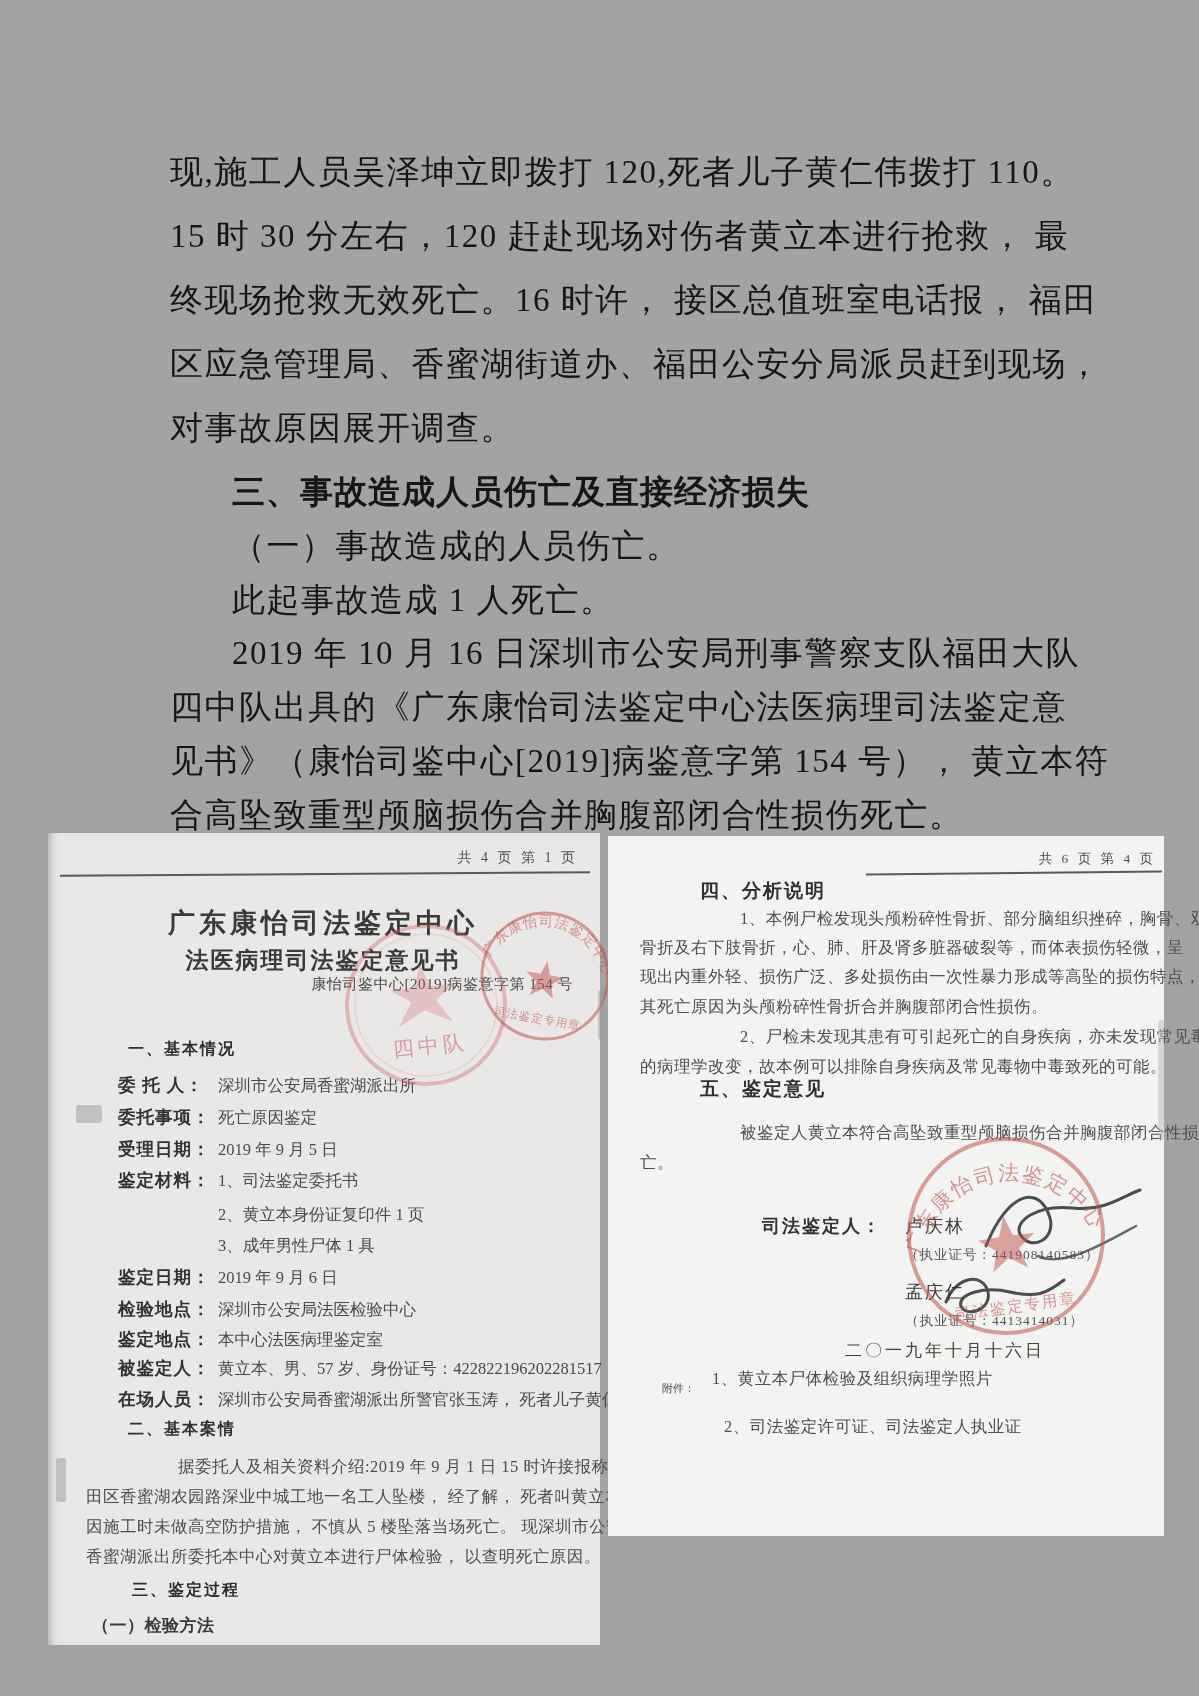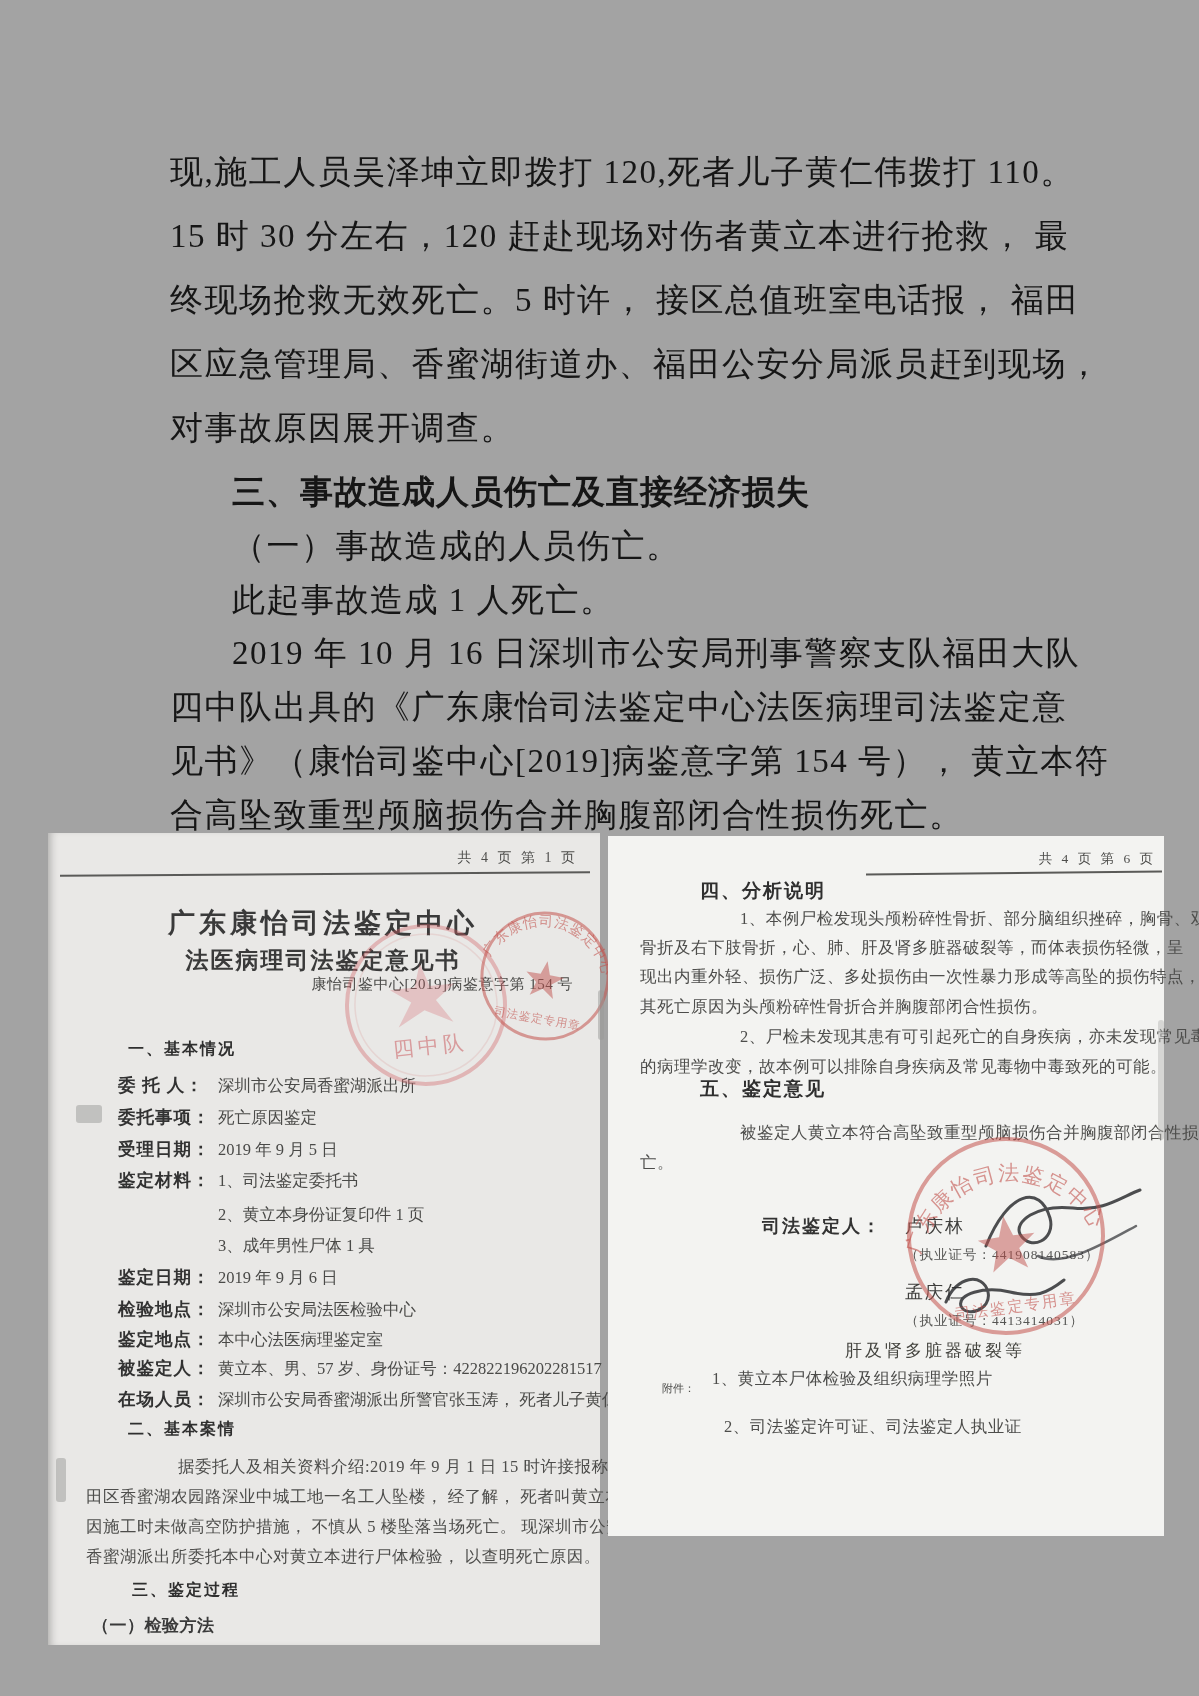--- a/index.html
+++ b/index.html
@@ -35,21 +35,21 @@
   .artifact{position:absolute;background:#9a9a98;opacity:.5;border-radius:3px;}
 </style>
 </head>
 <body>
 
 <div class="page">
 
   <section>
     <div class="mline" style="top:150px">现,施工人员吴泽坤立即拨打 120,死者儿子黄仁伟拨打 110。</div>
     <div class="mline" style="top:214px">15 时 30 分左右，120 赶赴现场对伤者黄立本进行抢救， 最</div>
-    <div class="mline" style="top:278px">终现场抢救无效死亡。5 时许， 接区总值班室电话报， 福田</div>
+    <div class="mline" style="top:278px">终现场抢救无效死亡。16 时许， 接区总值班室电话报， 福田</div>
     <div class="mline" style="top:342px">区应急管理局、香蜜湖街道办、福田公安分局派员赶到现场，</div>
     <div class="mline" style="top:406px">对事故原因展开调查。</div>
 
     <h2 class="mhead" style="top:470px">三、事故造成人员伤亡及直接经济损失</h2>
 
     <div class="mline indent" style="top:524px">（一）事故造成的人员伤亡。</div>
     <div class="mline indent" style="top:578px">此起事故造成 1 人死亡。</div>
 
     <div class="mline indent" style="top:631px">2019 年 10 月 16 日深圳市公安局刑事警察支队福田大队</div>
     <div class="mline" style="top:685px">四中队出具的《广东康怡司法鉴定中心法医病理司法鉴定意</div>
@@ -122,41 +122,41 @@
       <path id="arcL" d="M 14,86 A 61,61 0 0 1 136,86" fill="none"></path>
       <text font-size="14" fill="#c2524d" opacity="0.6" letter-spacing="1">
         <textPath href="#arcL" startOffset="50%" text-anchor="middle">广东康怡司法鉴定中心</textPath>
       </text>
       <polygon points="75,60 79.7,73.5 94.0,73.8 82.6,82.5 86.8,96.2 75,88 63.2,96.2 67.4,82.5 56.0,73.8 70.3,73.5" fill="#c2524d" opacity="0.5"></polygon>
       <text x="75" y="122" font-size="11.5" text-anchor="middle" fill="#c2524d" opacity="0.6" letter-spacing="1">司法鉴定专用章</text>
     </svg>
   </section>
 
   <section class="scan scan-right">
-    <div class="sp pgind" style="top:14px;right:8px;font-size:13.5px">共 4 页  第 6 页</div>
+    <div class="sp pgind" style="top:14px;right:8px;font-size:13.5px">共 6 页  第 4 页</div>
     <div class="rule" style="top:36px;left:258px;width:296px;transform:rotate(-0.6deg)"></div>
 
     <div class="sp shead" style="top:42px;left:92px;font-size:19px">四、分析说明</div>
     <div class="sp rtext" style="top:72px;left:132px">1、本例尸检发现头颅粉碎性骨折、部分脑组织挫碎，胸骨、双侧肋骨</div>
     <div class="sp rtext" style="top:101px;left:32px">骨折及右下肢骨折，心、肺、肝及肾多脏器破裂等，而体表损伤轻微，呈</div>
     <div class="sp rtext" style="top:130px;left:32px">现出内重外轻、损伤广泛、多处损伤由一次性暴力形成等高坠的损伤特点，</div>
     <div class="sp rtext" style="top:160px;left:32px">其死亡原因为头颅粉碎性骨折合并胸腹部闭合性损伤。</div>
     <div class="sp rtext" style="top:190px;left:132px">2、尸检未发现其患有可引起死亡的自身疾病，亦未发现常见毒物中毒</div>
     <div class="sp rtext" style="top:220px;left:32px">的病理学改变，故本例可以排除自身疾病及常见毒物中毒致死的可能。</div>
 
     <div class="sp shead" style="top:240px;left:92px;font-size:19px">五、鉴定意见</div>
     <div class="sp rtext" style="top:286px;left:132px">被鉴定人黄立本符合高坠致重型颅脑损伤合并胸腹部闭合性损伤死</div>
     <div class="sp rtext" style="top:316px;left:32px">亡。</div>
 
     <div class="sp" style="top:378px;left:154px;font-size:18px;font-weight:700;letter-spacing:2px;color:#333;font-family:'Liberation Sans','DejaVu Sans',sans-serif">司法鉴定人：</div>
     <div class="sp sig-name" style="top:378px;left:297px">卢庆林</div>
     <div class="sp lic" style="top:410px;left:297px">（执业证号：441908140583）</div>
     <div class="sp sig-name" style="top:444px;left:297px">孟庆仁</div>
     <div class="sp lic" style="top:476px;left:297px">（执业证号：4413414031）</div>
-    <div class="sp sdate" style="top:503px;left:237px">肝及肾多脏器破裂等</div>
+    <div class="sp sdate" style="top:503px;left:237px">二〇一九年十月十六日</div>
 
     <svg class="stamp" style="top:340px;left:370px" width="170" height="105" viewBox="0 0 170 105">
       <path d="M8,70 C30,15 62,8 72,42 C78,64 52,76 42,58 C36,46 58,28 95,32 C125,36 145,20 162,14" fill="none" stroke="#2e2f33" stroke-width="3" stroke-linecap="round" opacity="0.85"></path>
       <path d="M60,80 C85,92 125,68 158,50" fill="none" stroke="#2e2f33" stroke-width="2.5" stroke-linecap="round" opacity="0.7"></path>
     </svg>
     <svg class="stamp" style="top:428px;left:330px" width="135" height="62" viewBox="0 0 135 62">
       <path d="M8,38 C18,12 45,8 50,28 C54,46 28,54 23,42 C19,30 46,22 72,28 C98,34 108,30 126,16" fill="none" stroke="#2e2f33" stroke-width="3" stroke-linecap="round" opacity="0.85"></path>
     </svg>
 
     <svg class="stamp" style="top:290px;left:288px;transform:rotate(-8deg)" width="220" height="220" viewBox="0 0 220 220">

